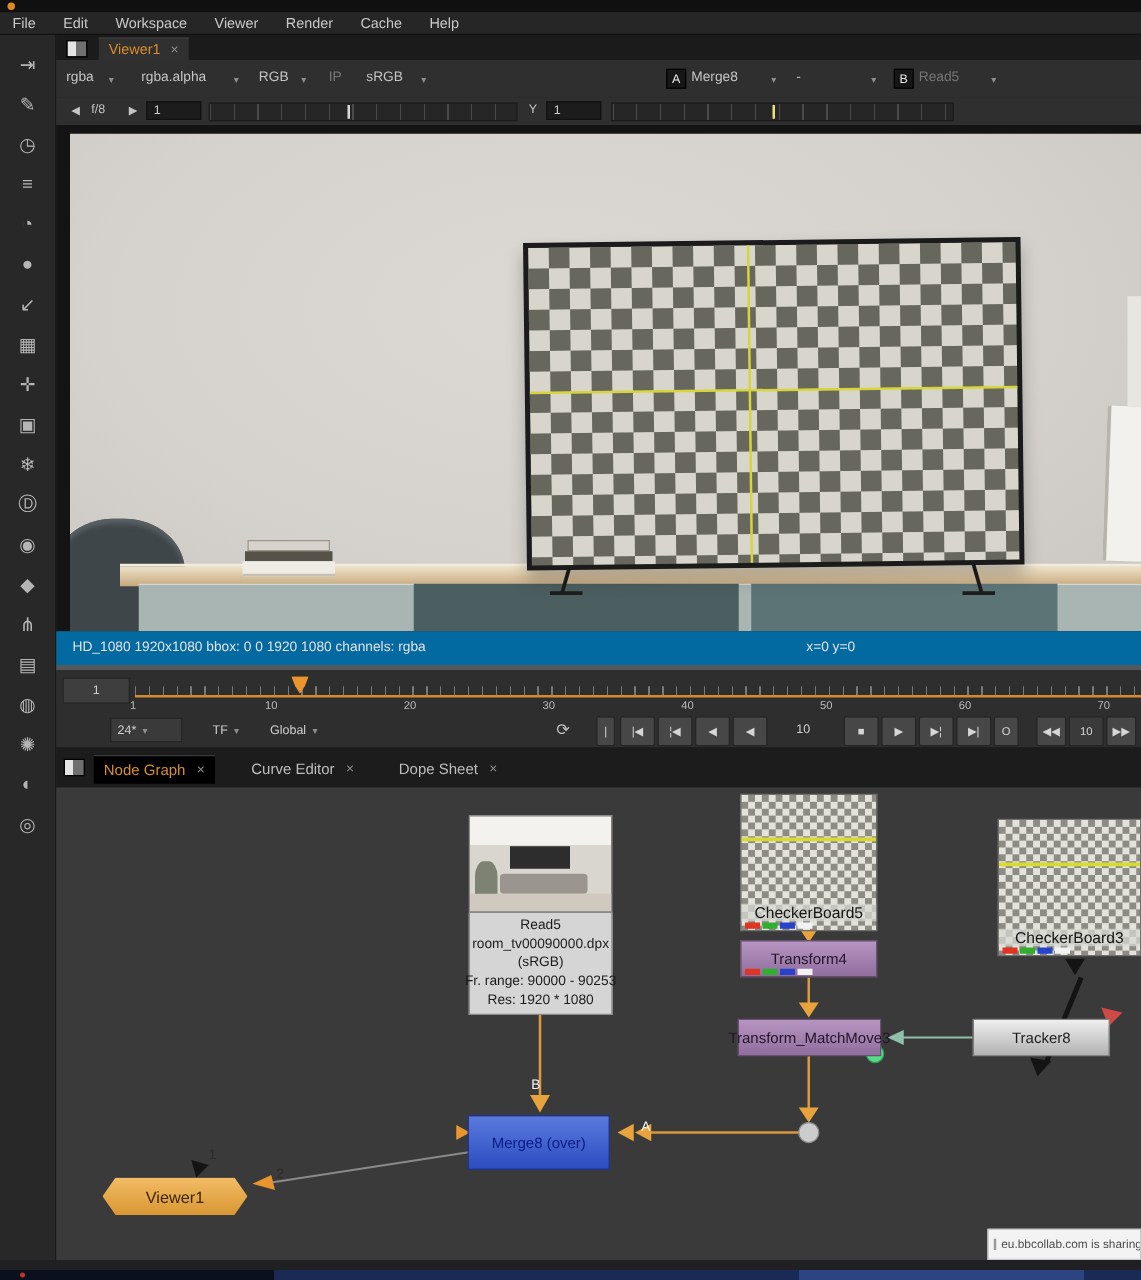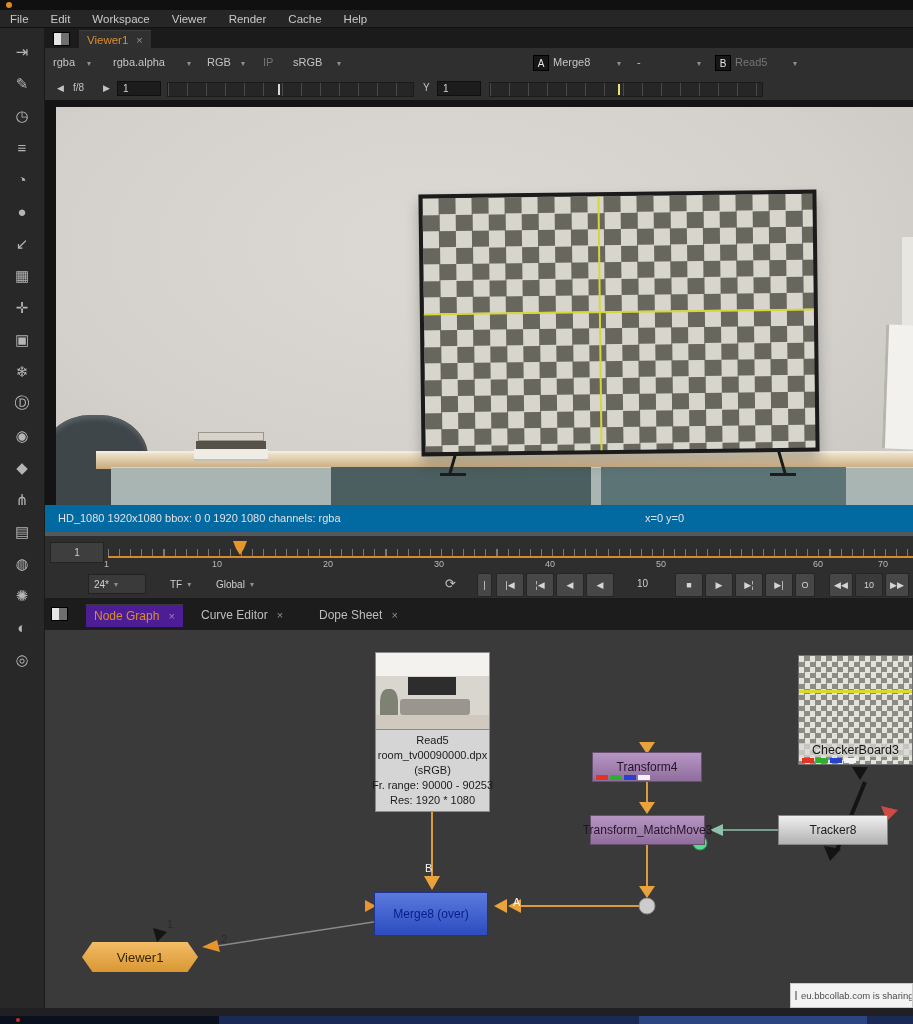--- a/index.html
+++ b/index.html
@@ -64,21 +64,21 @@
   .ruler{left:63px;top:8px;width:800px;height:16px;background-image:repeating-linear-gradient(90deg,#7a7a7a 0 1px,transparent 1px 11.1px);background-position:0 bottom;background-size:100% 7px;background-repeat:no-repeat;}
   .tlbase{left:63px;top:24px;width:805px;height:2px;background:#d78a2c;}
   .ticklbl{position:absolute;top:27px;font-size:9px;color:#b9b9b9;}
   .playhead{left:188px;top:9px;width:14px;height:14px;background:#e8952e;clip-path:polygon(0 0,100% 0,78% 55%,50% 100%,22% 55%);}
   .pbbar{left:45px;top:570px;width:868px;height:28px;background:#2e2e2e;border-bottom:1px solid #191919;font-size:10px;}
   .combo{height:20px;background:#3a3a3a;border:1px solid #222;display:flex;align-items:center;gap:5px;padding:0 5px;box-sizing:border-box;color:#cfcfcf;margin-left:40px;}
   .pbtn{height:22px;background:#474747;border:1px solid #252525;border-radius:2px;color:#d6d6d6;display:flex;align-items:center;justify-content:center;font-size:9px;}
   
   .dtabbar{left:45px;top:598px;width:868px;height:32px;background:#1c1c1c;}
   .dtab{position:absolute;top:6px;height:22px;display:flex;align-items:center;gap:9px;padding:0 8px;font-size:12px;}
-  .dtab.active{background:#4c1d95;border-top:1px solid #3a3a3a;margin-left:11px;}
+  .dtab.active{background:#000000;border-top:1px solid #3a3a3a;}
   .dtab.active .t{color:#d98e2e;}
   .dtab .t{color:#bdbdbd;}
   .ngraph{left:45px;top:630px;width:868px;height:378px;background:#3a3a3a;overflow:hidden;}
   .node{position:absolute;box-sizing:border-box;font-size:12px;display:flex;align-items:center;justify-content:center;}
   .purple{background:linear-gradient(#b795c3,#8f6e9d);border:1px solid #685071;color:#241428;}
   .bluen{background:linear-gradient(#5a7ade,#2c4cc0);border:1px solid #1d338f;color:#0a1d85;}
   .grayn{background:linear-gradient(#efefef,#b2b2b2);border:1px solid #848484;color:#1d1d1d;}
   .cbnode{background-image:linear-gradient(#d8da30,#d8da30),repeating-conic-gradient(#8c8c84 0% 25%, #e3e3db 0% 50%);background-size:100% 3px,11px 11px;background-position:0 32%,0 0;background-repeat:no-repeat,repeat;border:1px solid #6e6e6e;}
   .cblabel{position:absolute;left:0;right:0;bottom:7px;text-align:center;color:#141414;font-size:12.5px;background:rgba(216,216,212,0.75);white-space:nowrap;}
   .chs{position:absolute;left:3px;bottom:1px;display:flex;gap:2px;}
@@ -210,21 +210,21 @@
   <div class="abs tlgrip"></div>
   <div class="abs framebox">1</div>
   <div class="abs ruler"></div>
   <div class="abs tlbase"></div>
   <span class="ticklbl" style="left:59px;">1</span>
   <span class="ticklbl" style="left:167px;">10</span>
   <span class="ticklbl" style="left:278px;">20</span>
   <span class="ticklbl" style="left:389px;">30</span>
   <span class="ticklbl" style="left:500px;">40</span>
   <span class="ticklbl" style="left:611px;">50</span>
-  <span class="ticklbl" style="left:722px;margin-left:46px;">60</span>
+  <span class="ticklbl" style="left:722px;">60</span>
   <span class="ticklbl" style="left:833px;">70</span>
   <div class="abs playhead"></div>
 </div>
 
 <div class="abs pbbar">
   <div class="abs combo" style="left:3px;top:4px;width:58px;">
     <span>24*</span>
     <span class="caret">▾</span>
   </div>
   <div class="abs combo" style="left:80px;top:4px;background:none;border:none;">
@@ -315,20 +315,29 @@
     </div>
     <div class="readbody">
       <span>Read5</span>
       <span>room_tv00090000.dpx</span>
       <span>(sRGB)</span>
       <span>Fr. range: 90000 - 90253</span>
       <span>Res: 1920 * 1080</span>
     </div>
   </div>
 
+  <div class="node cbnode" style="left:547px;top:5px;width:110px;height:110px;">
+    <span class="cblabel">CheckerBoard5</span>
+    <span class="chs">
+        <i class="chr"></i>
+        <i class="chg"></i>
+        <i class="chb"></i>
+        <i class="chw"></i>
+      </span>
+  </div>
 
   <div class="node purple" style="left:547px;top:122px;width:110px;height:30px;">
     <span>Transform4</span>
     <span class="chs">
         <i class="chr"></i>
         <i class="chg"></i>
         <i class="chb"></i>
         <i class="chw"></i>
       </span>
   </div>

